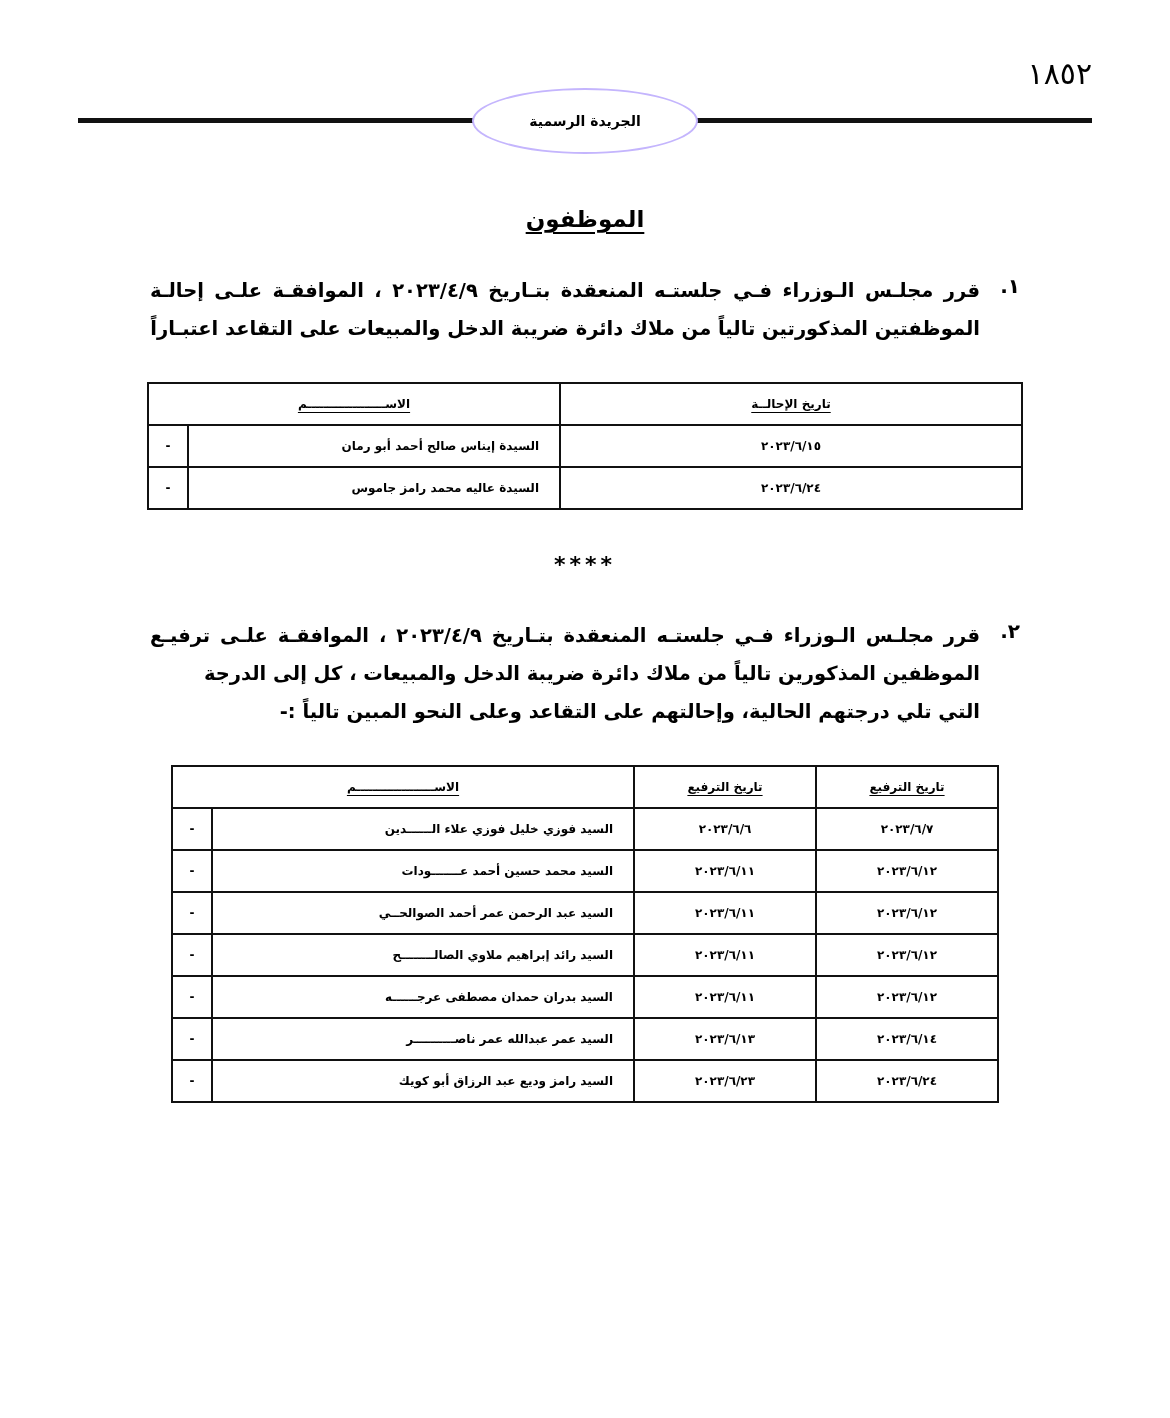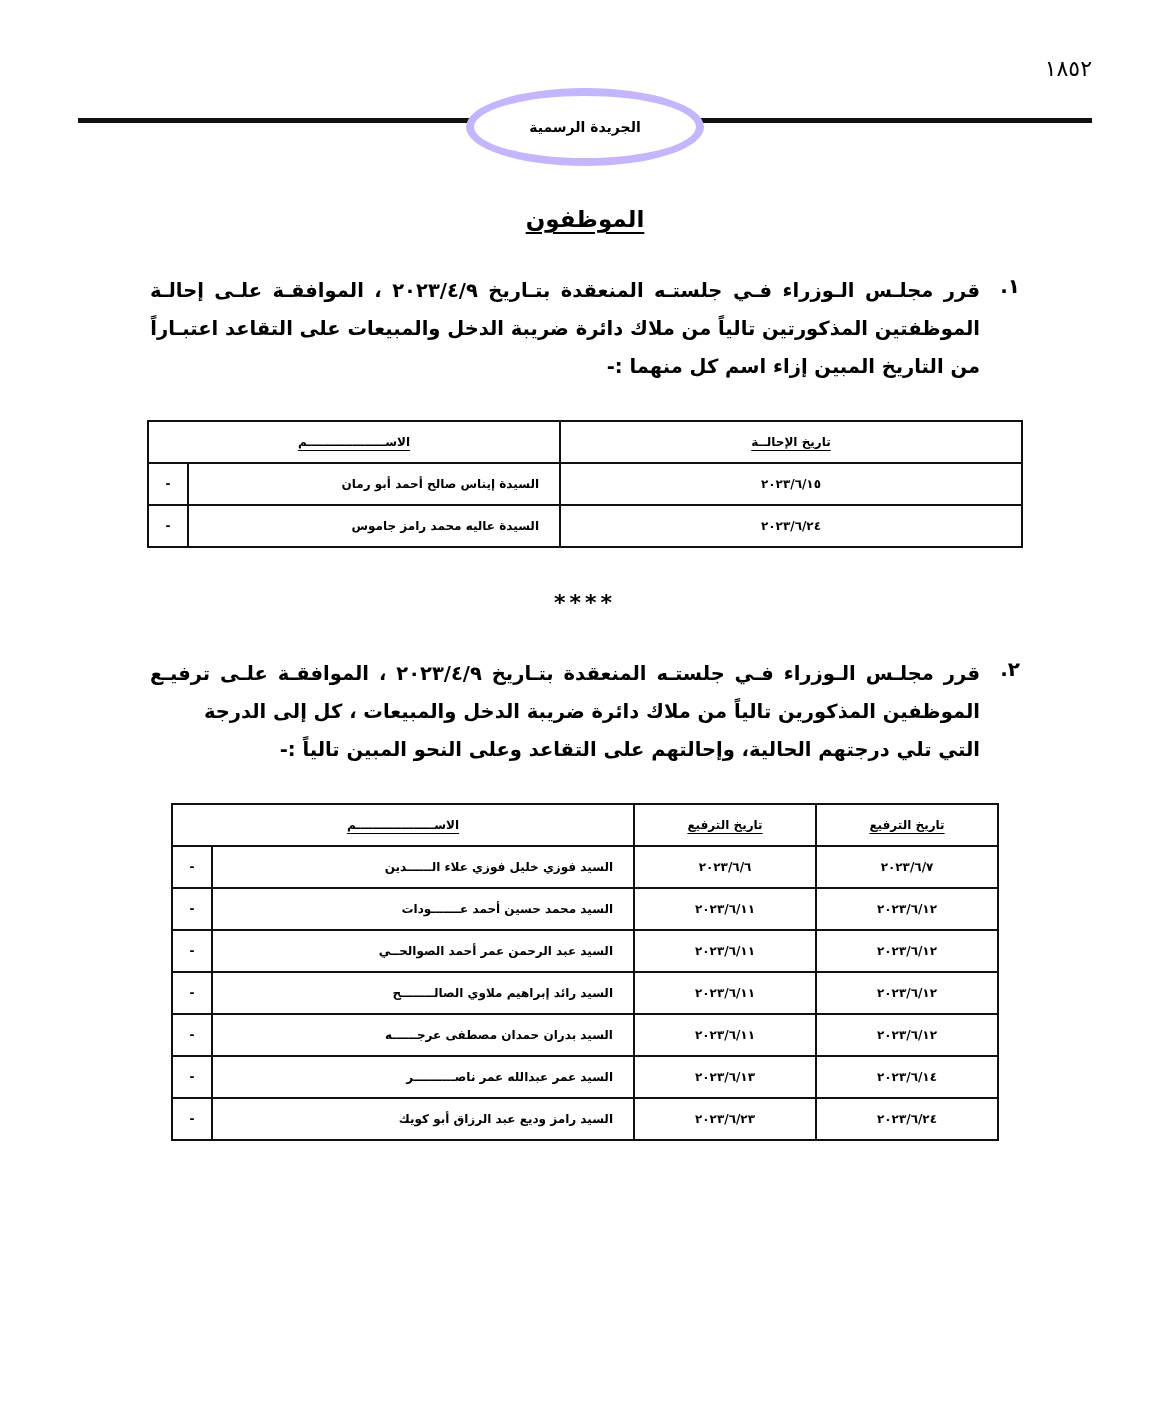--- a/index.html
+++ b/index.html
@@ -26,41 +26,41 @@
 
   
   .header {
     position: relative;
     height: 170px;
   }
   .page-number {
     position: absolute;
     top: 56px;
     right: 78px;
-    font-size: 22px;
+    font-size: 30px;
     letter-spacing: 3px;
     font-weight: 500;
     direction: rtl;
   }
   .rule {
     position: absolute;
     top: 118px;
     left: 78px;
     right: 78px;
     height: 5px;
     background: #111;
   }
   .masthead-oval {
     position: absolute;
     top: 88px;
     left: 50%;
     transform: translateX(-50%);
     width: 222px;
     height: 62px;
-    border: 8px solid #c4b5fd;
+    border: 2px solid #c4b5fd;
     border-radius: 50%;
     background: #fff;
     display: flex;
     align-items: center;
     justify-content: center;
     text-align: right;
   }
   .masthead-oval span {
     font-size: 14px;
     font-weight: 700;
@@ -191,21 +191,20 @@
     </div>
   </div>
 
   <div class="doc-title">الموظفون</div>
 
 
   <div class="item">
     <div class="item-num">١.</div>
     <div class="item-body">
       <span>قرر مجلـس الـوزراء فـي جلستـه المنعقدة بتـاريخ ٢٠٢٣/٤/٩ ، الموافقـة علـى إحالـة الموظفتين المذكورتين تالياً من ملاك دائرة ضريبة الدخل والمبيعات على التقاعد اعتبـاراً</span>
-      <span class="last-line">من التاريخ المبين إزاء اسم كل منهما :-</span>
     </div>
   </div>
 
   <div class="tbl-wrap">
     <table class="gz t1">
       <thead>
         <tr>
           <th class="c-date">تاريخ الإحالــة</th>
           <th class="c-name" colspan="2">الاســـــــــــــــــــم</th>
         </tr>

